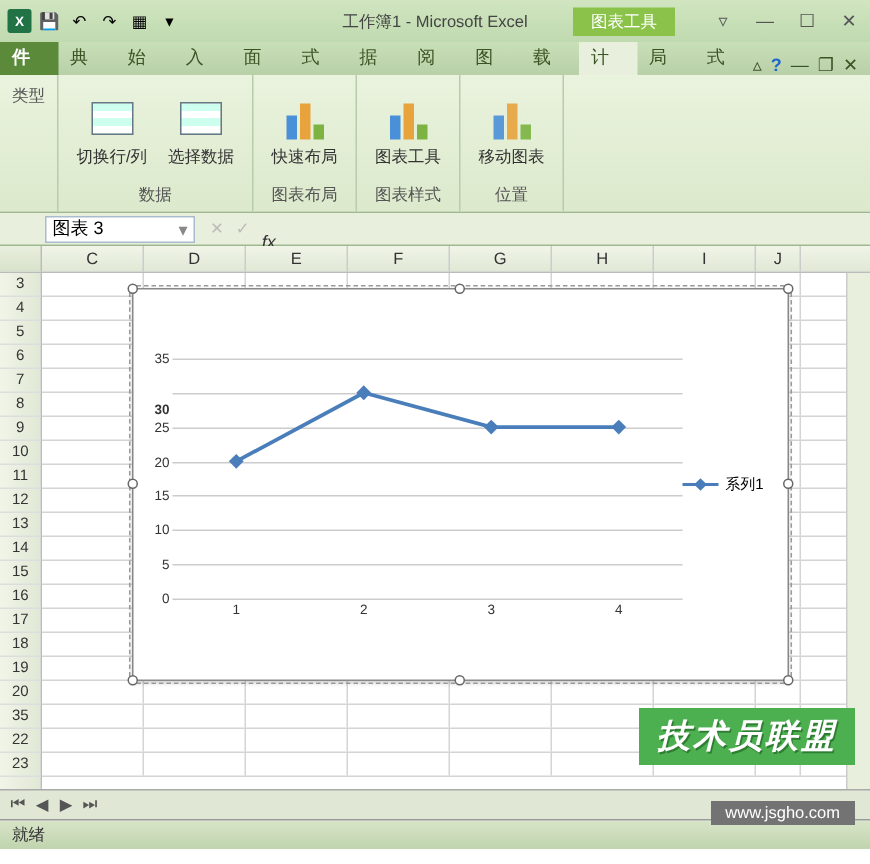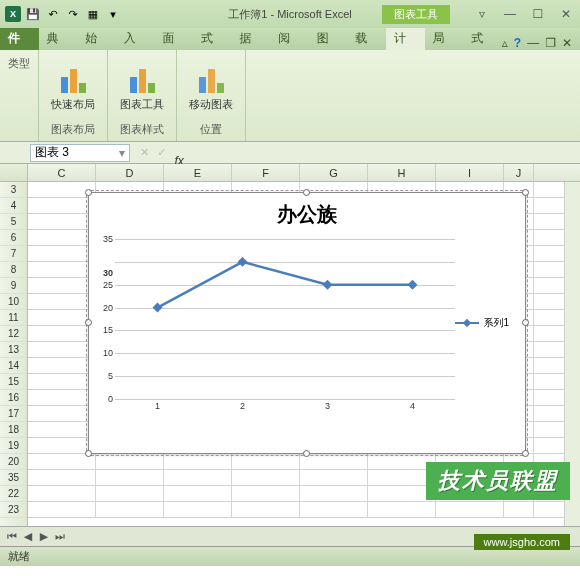--- a/index.html
+++ b/index.html
@@ -54,21 +54,21 @@
 svg.line-chart { position: absolute; left: 0; top: 0; width: 100%; height: 160px; }
 .sheet-tabs { height: 20px; background: #e0e8d5; border-top: 1px solid #aaa; display: flex; align-items: center; font-size: 11px; }
 .sheet-nav { display: flex; padding: 0 4px; }
 .sheet-nav-btn { width: 16px; text-align: center; color: #555; }
 .sheet-tab { padding: 2px 10px; background: #fff; border: 1px solid #aaa; border-bottom: none; border-radius: 0 0 4px 4px; margin-right: -1px; font-family: SimSun; }
 .sheet-tab.inactive { background: #d0dcc0; }
 .status-bar { height: 20px; background: linear-gradient(#d8e5c8, #c0d4ae); border-top: 1px solid #999; font-size: 11px; padding: 2px 8px; color: #333; }
 .scrollbar-v { position: absolute; right: 0; top: 18px; bottom: 0; width: 16px; background: #e8efdd; border-left: 1px solid #ccc; }
 .watermark { position: absolute; right: 10px; bottom: 26px; text-align: right; }
 .wm-main { background: #4caf50; color: #fff; font-size: 22px; font-weight: bold; font-style: italic; padding: 4px 12px; letter-spacing: 2px; text-shadow: 1px 1px 0 #2e7d32; }
-.wm-url { background: #4d7c0f; color: #fff; font-size: 11px; padding: 2px 10px; margin-top: 16px; display: inline-block; }
+.wm-url { background: #737373; color: #fff; font-size: 11px; padding: 2px 10px; margin-top: 6px; display: inline-block; }
 .bar-ico { display: inline-block; width: 28px; height: 28px; position: relative; }
 .bar-ico::before, .bar-ico::after { content: ""; position: absolute; bottom: 0; width: 7px; }
 .bar-ico::before { left: 2px; height: 16px; background: #4a90d9; }
 .bar-ico::after { left: 11px; height: 24px; background: #e8a33d; }
 .bar-ico span { position: absolute; left: 20px; bottom: 0; width: 7px; height: 10px; background: #7cb342; }
 .tbl-ico { width: 28px; height: 22px; border: 1px solid #678; background: repeating-linear-gradient(#cfe 0 5px, #fff 5px 10px); }
 </style>
 </head>
 <body>
 
@@ -112,20 +112,37 @@
     <span style="color:#1e66c9;font-weight:bold">?</span>
     <span>—</span>
     <span>❐</span>
     <span>✕</span>
   </div>
 </div>
 
 <div class="ribbon">
   <div class="group">
     <div class="group-label">类型</div>
+  </div>
+  <div class="group">
+    <div class="group-items">
+      <div class="ribbon-btn">
+        <div class="ribbon-icon">
+            <div class="tbl-ico"></div>
+          </div>
+        <span>切换行/列</span>
+      </div>
+      <div class="ribbon-btn">
+        <div class="ribbon-icon">
+            <div class="tbl-ico"></div>
+          </div>
+        <span>选择数据</span>
+      </div>
+    </div>
+    <div class="group-label">数据</div>
   </div>
   <div class="group">
     <div class="group-items">
       <div class="ribbon-btn">
         <div class="ribbon-icon">
             <span class="bar-ico">
               <span></span>
             </span>
           </div>
         <span>快速布局</span>
@@ -426,21 +443,20 @@
         </div>
       <div class="chart-container">
         <div class="handle" style="left:-4px;top:-4px"></div>
           <div class="handle" style="right:-4px;top:-4px"></div>
         <div class="handle" style="left:-4px;bottom:-4px"></div>
           <div class="handle" style="right:-4px;bottom:-4px"></div>
         <div class="handle" style="left:50%;top:-4px;margin-left:-4px"></div>
           <div class="handle" style="left:50%;bottom:-4px;margin-left:-4px"></div>
         <div class="handle" style="top:50%;left:-4px;margin-top:-4px"></div>
           <div class="handle" style="top:50%;right:-4px;margin-top:-4px"></div>
-        <div class="chart-title">办公族</div>
         <div class="plot-area">
           <div class="y-axis" id="yaxis">
               <div class="y-tick" style="top: 160px;">0</div>
               <div class="y-tick" style="top: 137.143px;">5</div>
               <div class="y-tick" style="top: 114.286px;">10</div>
               <div class="y-tick" style="top: 91.4286px;">15</div>
               <div class="y-tick" style="top: 68.5714px;">20</div>
               <div class="y-tick" style="top: 45.7143px;">25</div>
               <div class="y-tick" style="top: 34px; font-weight: bold;">30</div>
               <div class="y-tick" style="top: 0px;">35</div>

